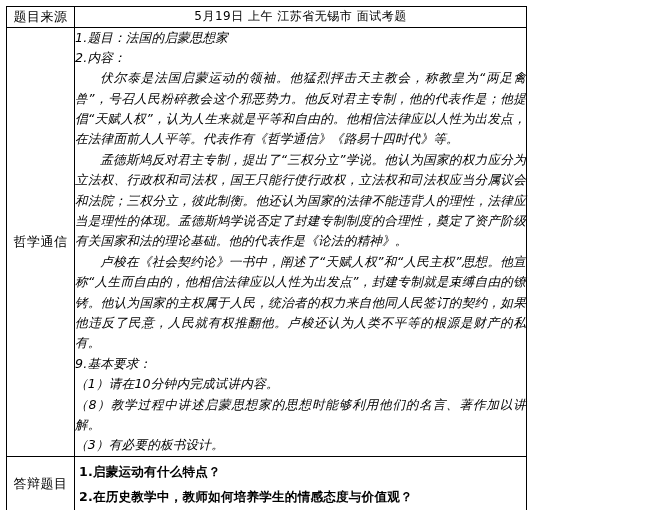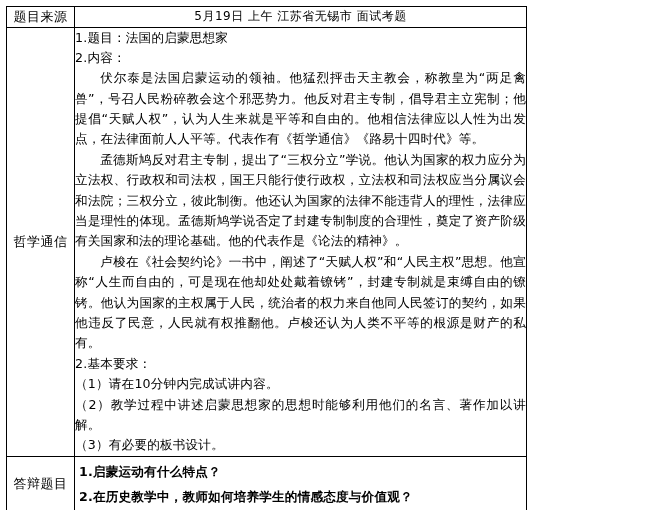--- a/index.html
+++ b/index.html
@@ -47,20 +47,21 @@
   .content-cell {
     vertical-align: top;
     padding: 4px 6px 6px 6px;
   }
   .content-cell p {
     margin: 0;
     font-size: 12.6px;
     line-height: 1.62;
     text-align: justify;
     letter-spacing: 0.2px;
+    font-style: italic;
   }
   .indent {
     text-indent: 2em;
   }
   .answer-cell {
     vertical-align: top;
     padding: 4px 6px 6px 6px;
   }
   .answer-cell p {
     margin: 4px;
@@ -85,26 +86,26 @@
     <tbody>
       <tr>
         <td class="label-cell">题目来源</td>
         <td class="source-value">5月19日 上午  江苏省无锡市  面试考题</td>
       </tr>
       <tr>
         <td class="label-cell label-mid">哲学通信</td>
         <td class="content-cell">
           <p>1.题目：法国的启蒙思想家</p>
           <p>2.内容：</p>
-          <p class="indent">伏尔泰是法国启蒙运动的领袖。他猛烈抨击天主教会，称教皇为“两足禽兽”，号召人民粉碎教会这个邪恶势力。他反对君主专制，倡导君主立宪制；他提倡“天赋人权”，认为人生来就是平等和自由的。他相信法律应以人性为出发点，在法律面前人人平等。代表作有《哲学通信》《路易十四时代》等。</p>
+          <p class="indent">伏尔泰是法国启蒙运动的领袖。他猛烈抨击天主教会，称教皇为“两足禽兽”，号召人民粉碎教会这个邪恶势力。他反对君主专制，他的代表作是；他提倡“天赋人权”，认为人生来就是平等和自由的。他相信法律应以人性为出发点，在法律面前人人平等。代表作有《哲学通信》《路易十四时代》等。</p>
           <p class="indent">孟德斯鸠反对君主专制，提出了“三权分立”学说。他认为国家的权力应分为立法权、行政权和司法权，国王只能行使行政权，立法权和司法权应当分属议会和法院；三权分立，彼此制衡。他还认为国家的法律不能违背人的理性，法律应当是理性的体现。孟德斯鸠学说否定了封建专制制度的合理性，奠定了资产阶级有关国家和法的理论基础。他的代表作是《论法的精神》。</p>
-          <p class="indent">卢梭在《社会契约论》一书中，阐述了“天赋人权”和“人民主权”思想。他宣称“人生而自由的，可是现在他却处处戴着镣铐”，封建专制就是束缚自由的镣铐。他认为国家的主权属于人民，统治者的权力来自他同人民签订的契约，如果他违反了民意，人民就有权推翻他。卢梭还认为人类不平等的根源是财产的私有。</p>
-          <p>2.基本要求：</p>
+          <p class="indent">卢梭在《社会契约论》一书中，阐述了“天赋人权”和“人民主权”思想。他宣称“人生而自由的，他相信法律应以人性为出发点”，封建专制就是束缚自由的镣铐。他认为国家的主权属于人民，统治者的权力来自他同人民签订的契约，如果他违反了民意，人民就有权推翻他。卢梭还认为人类不平等的根源是财产的私有。</p>
+          <p>9.基本要求：</p>
           <p>（1）请在10分钟内完成试讲内容。</p>
-          <p>（2）教学过程中讲述启蒙思想家的思想时能够利用他们的名言、著作加以讲解。</p>
+          <p>（8）教学过程中讲述启蒙思想家的思想时能够利用他们的名言、著作加以讲解。</p>
           <p>（3）有必要的板书设计。</p>
         </td>
       </tr>
       <tr>
         <td class="label-cell label-mid">答辩题目</td>
         <td class="answer-cell">
           <p>1.启蒙运动有什么特点？</p>
           <p>2.在历史教学中，教师如何培养学生的情感态度与价值观？</p>
         </td>
       </tr>

